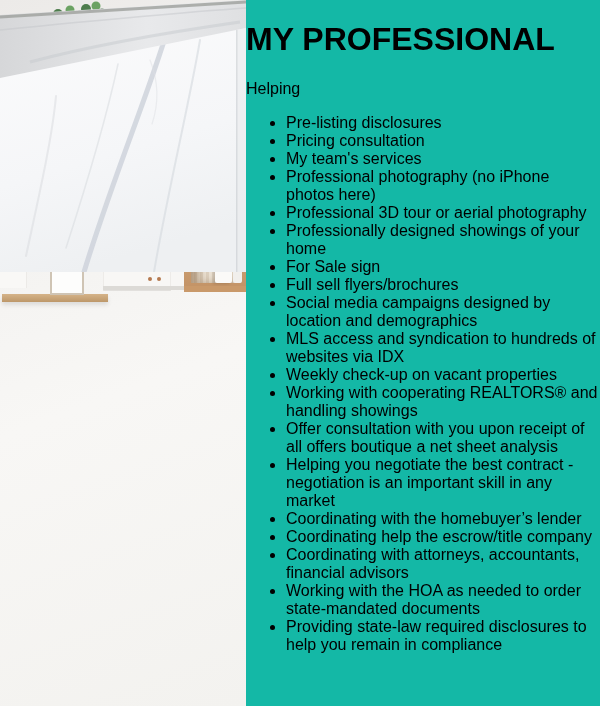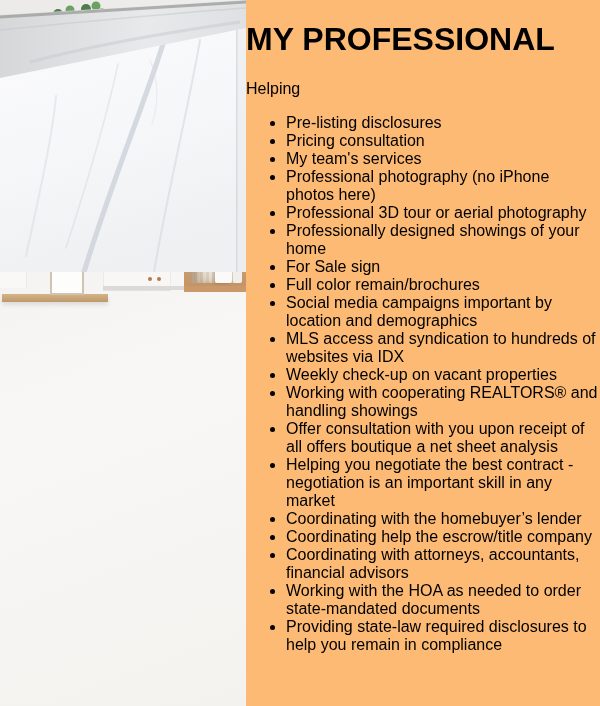--- a/index.html
+++ b/index.html
@@ -1,18 +1,18 @@
 <!DOCTYPE html>
 <html><head>
 <meta charset="utf-8">
 <style>
   html,body { margin:0; padding:0; background:#ffffff; }
   .page {
     position:relative; width:600px; height:706px; overflow:hidden;
-    background:#fdba74; font-family:"Liberation Sans", sans-serif;
+    background:#14b8a6; font-family:"Liberation Sans", sans-serif;
     display:flex;
   }
   
   .photo {
     position:relative; width:246px; height:706px; flex:0 0 246px; overflow:hidden;
     background:linear-gradient(160deg,#eceae8 0%,#f2f1ef 22%,#f8f7f5 55%,#f3f2ef 100%);
   }
   .photo * { position:absolute; }
   .ceiling-light {
     left:108px; top:12px; width:66px; height:44px; border-radius:50%;
@@ -234,22 +234,22 @@
     <div class="subtitle">Helping</div>
     <ul class="services">
 
     <li>Pre-listing disclosures</li>
         <li>Pricing consultation</li>
         <li>My team's services</li>
         <li>Professional photography (no iPhone photos here)</li>
         <li>Professional 3D tour or aerial photography</li>
         <li>Professionally designed showings of your home</li>
         <li>For Sale sign</li>
-        <li>Full color remain/brochures</li>
-        <li>Social media campaigns important by location and
+        <li>Full sell flyers/brochures</li>
+        <li>Social media campaigns designed by location and
 demographics</li>
         <li>MLS access and syndication to hundreds of websites via IDX</li>
         <li>Weekly check-up on vacant properties</li>
         <li>Working with cooperating REALTORS® and handling
 showings</li>
         <li>Offer consultation with you upon receipt of all offers
 boutique a net sheet analysis</li>
         <li>Helping you negotiate the best contract - negotiation is an
 important skill in any market</li>
         <li>Coordinating with the homebuyer’s lender</li>

